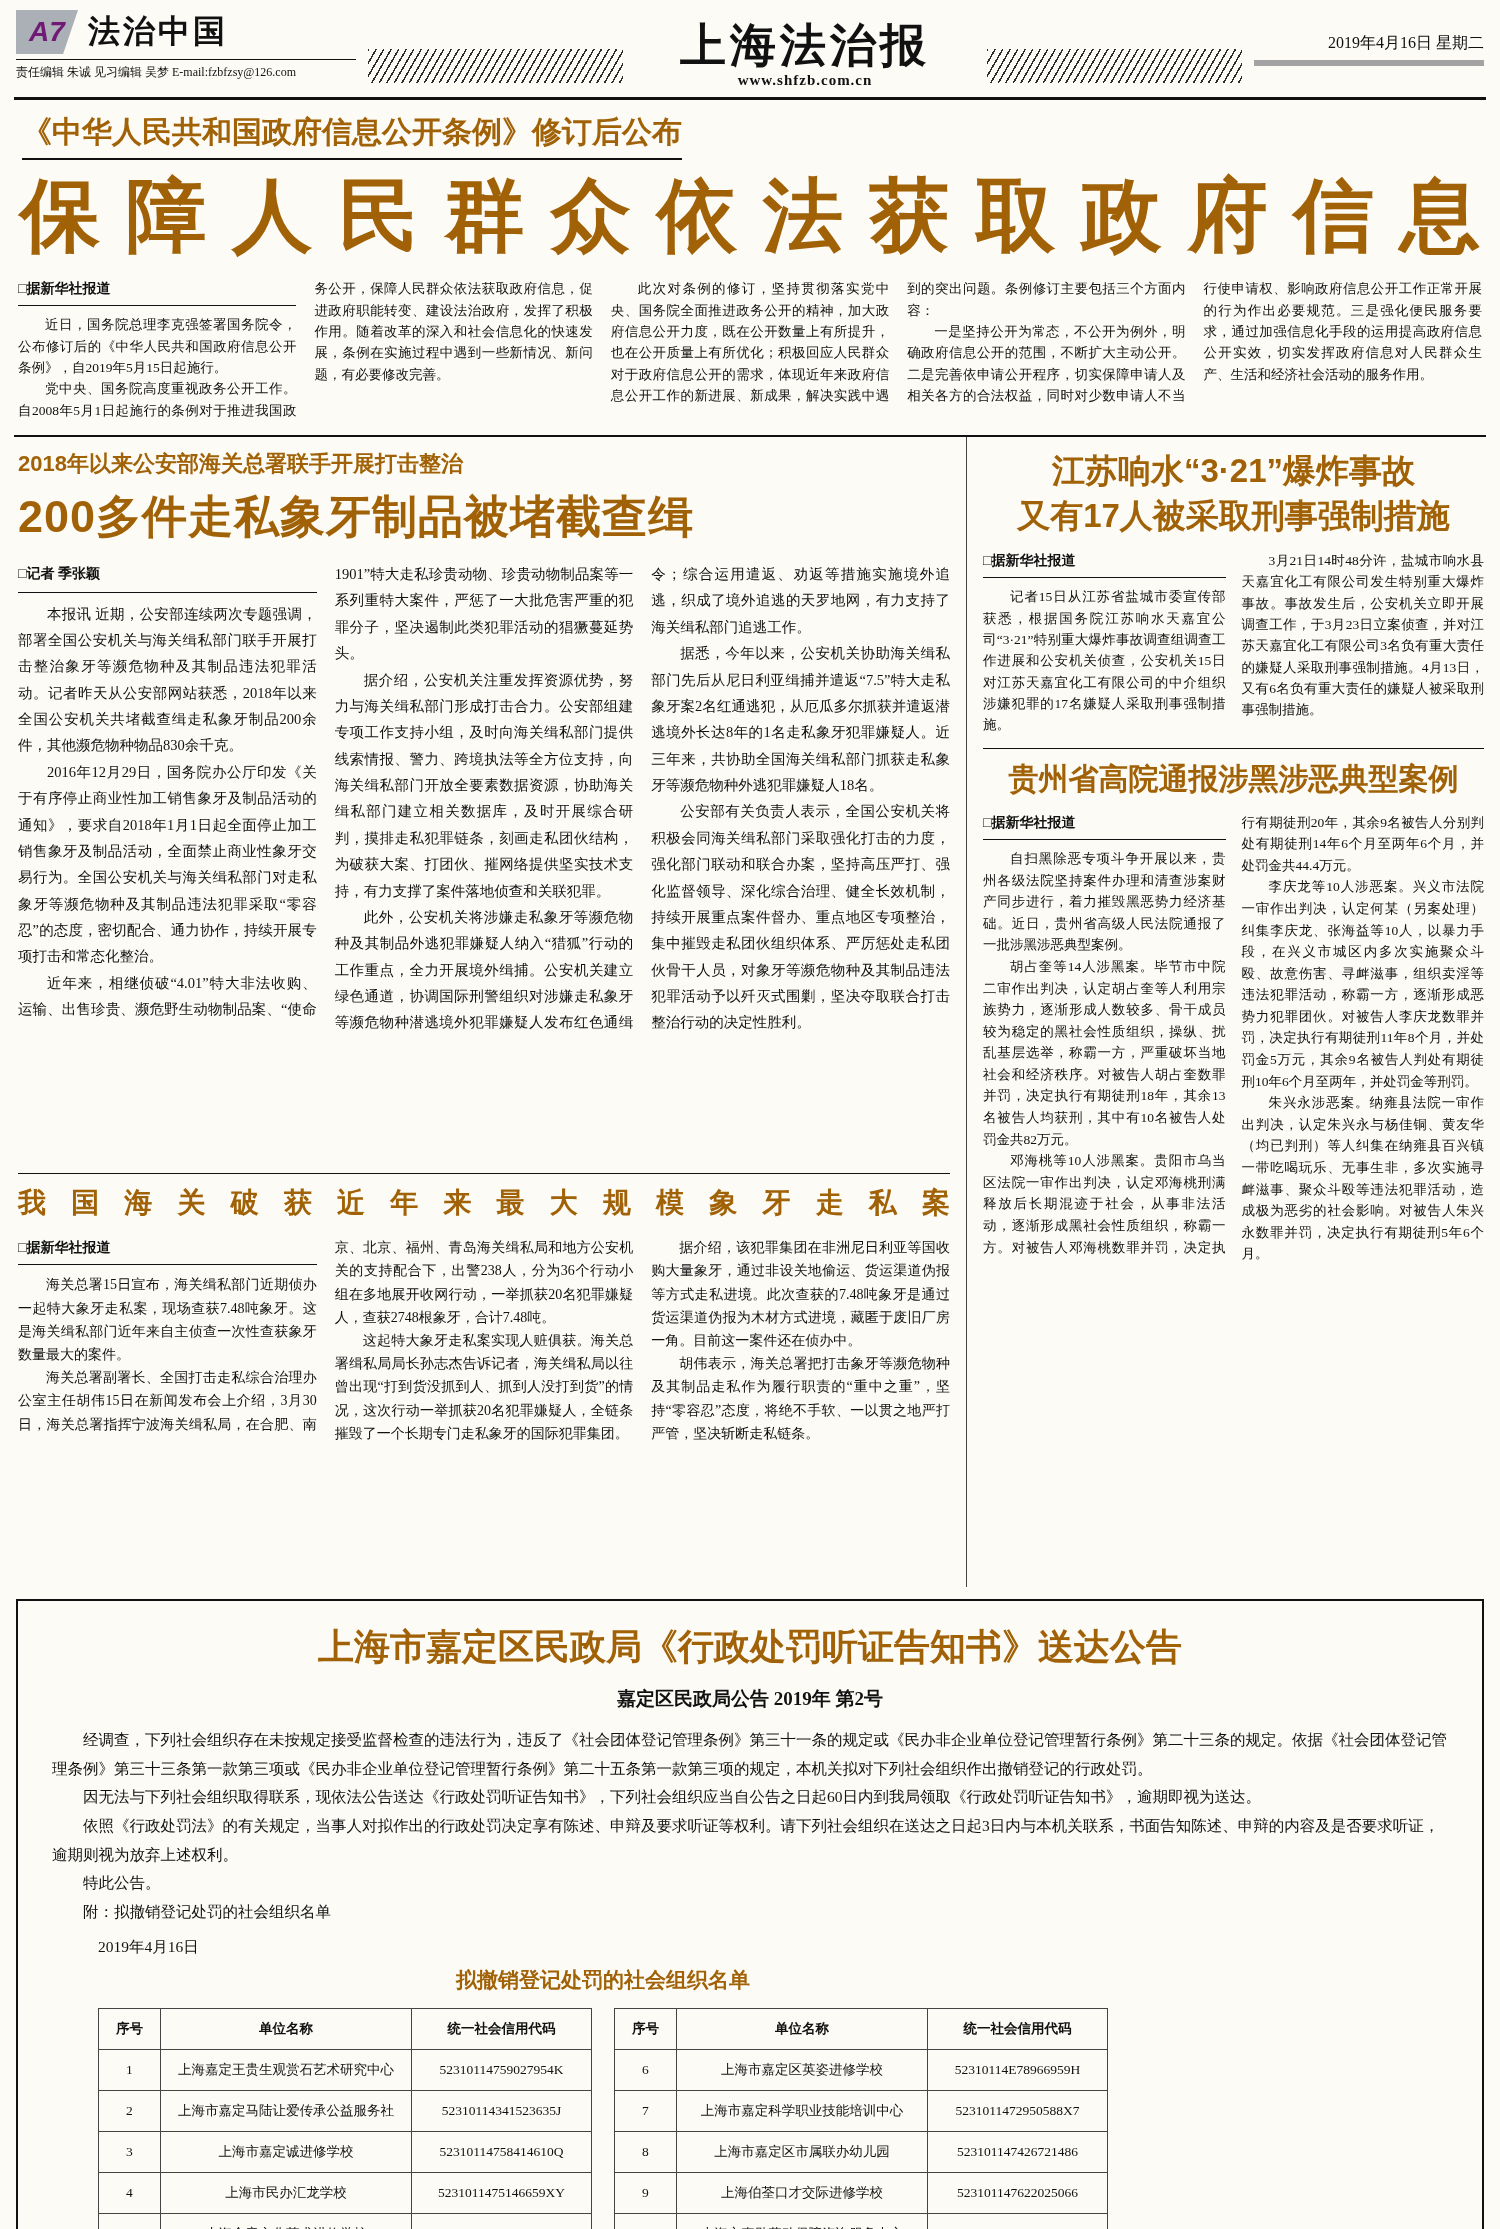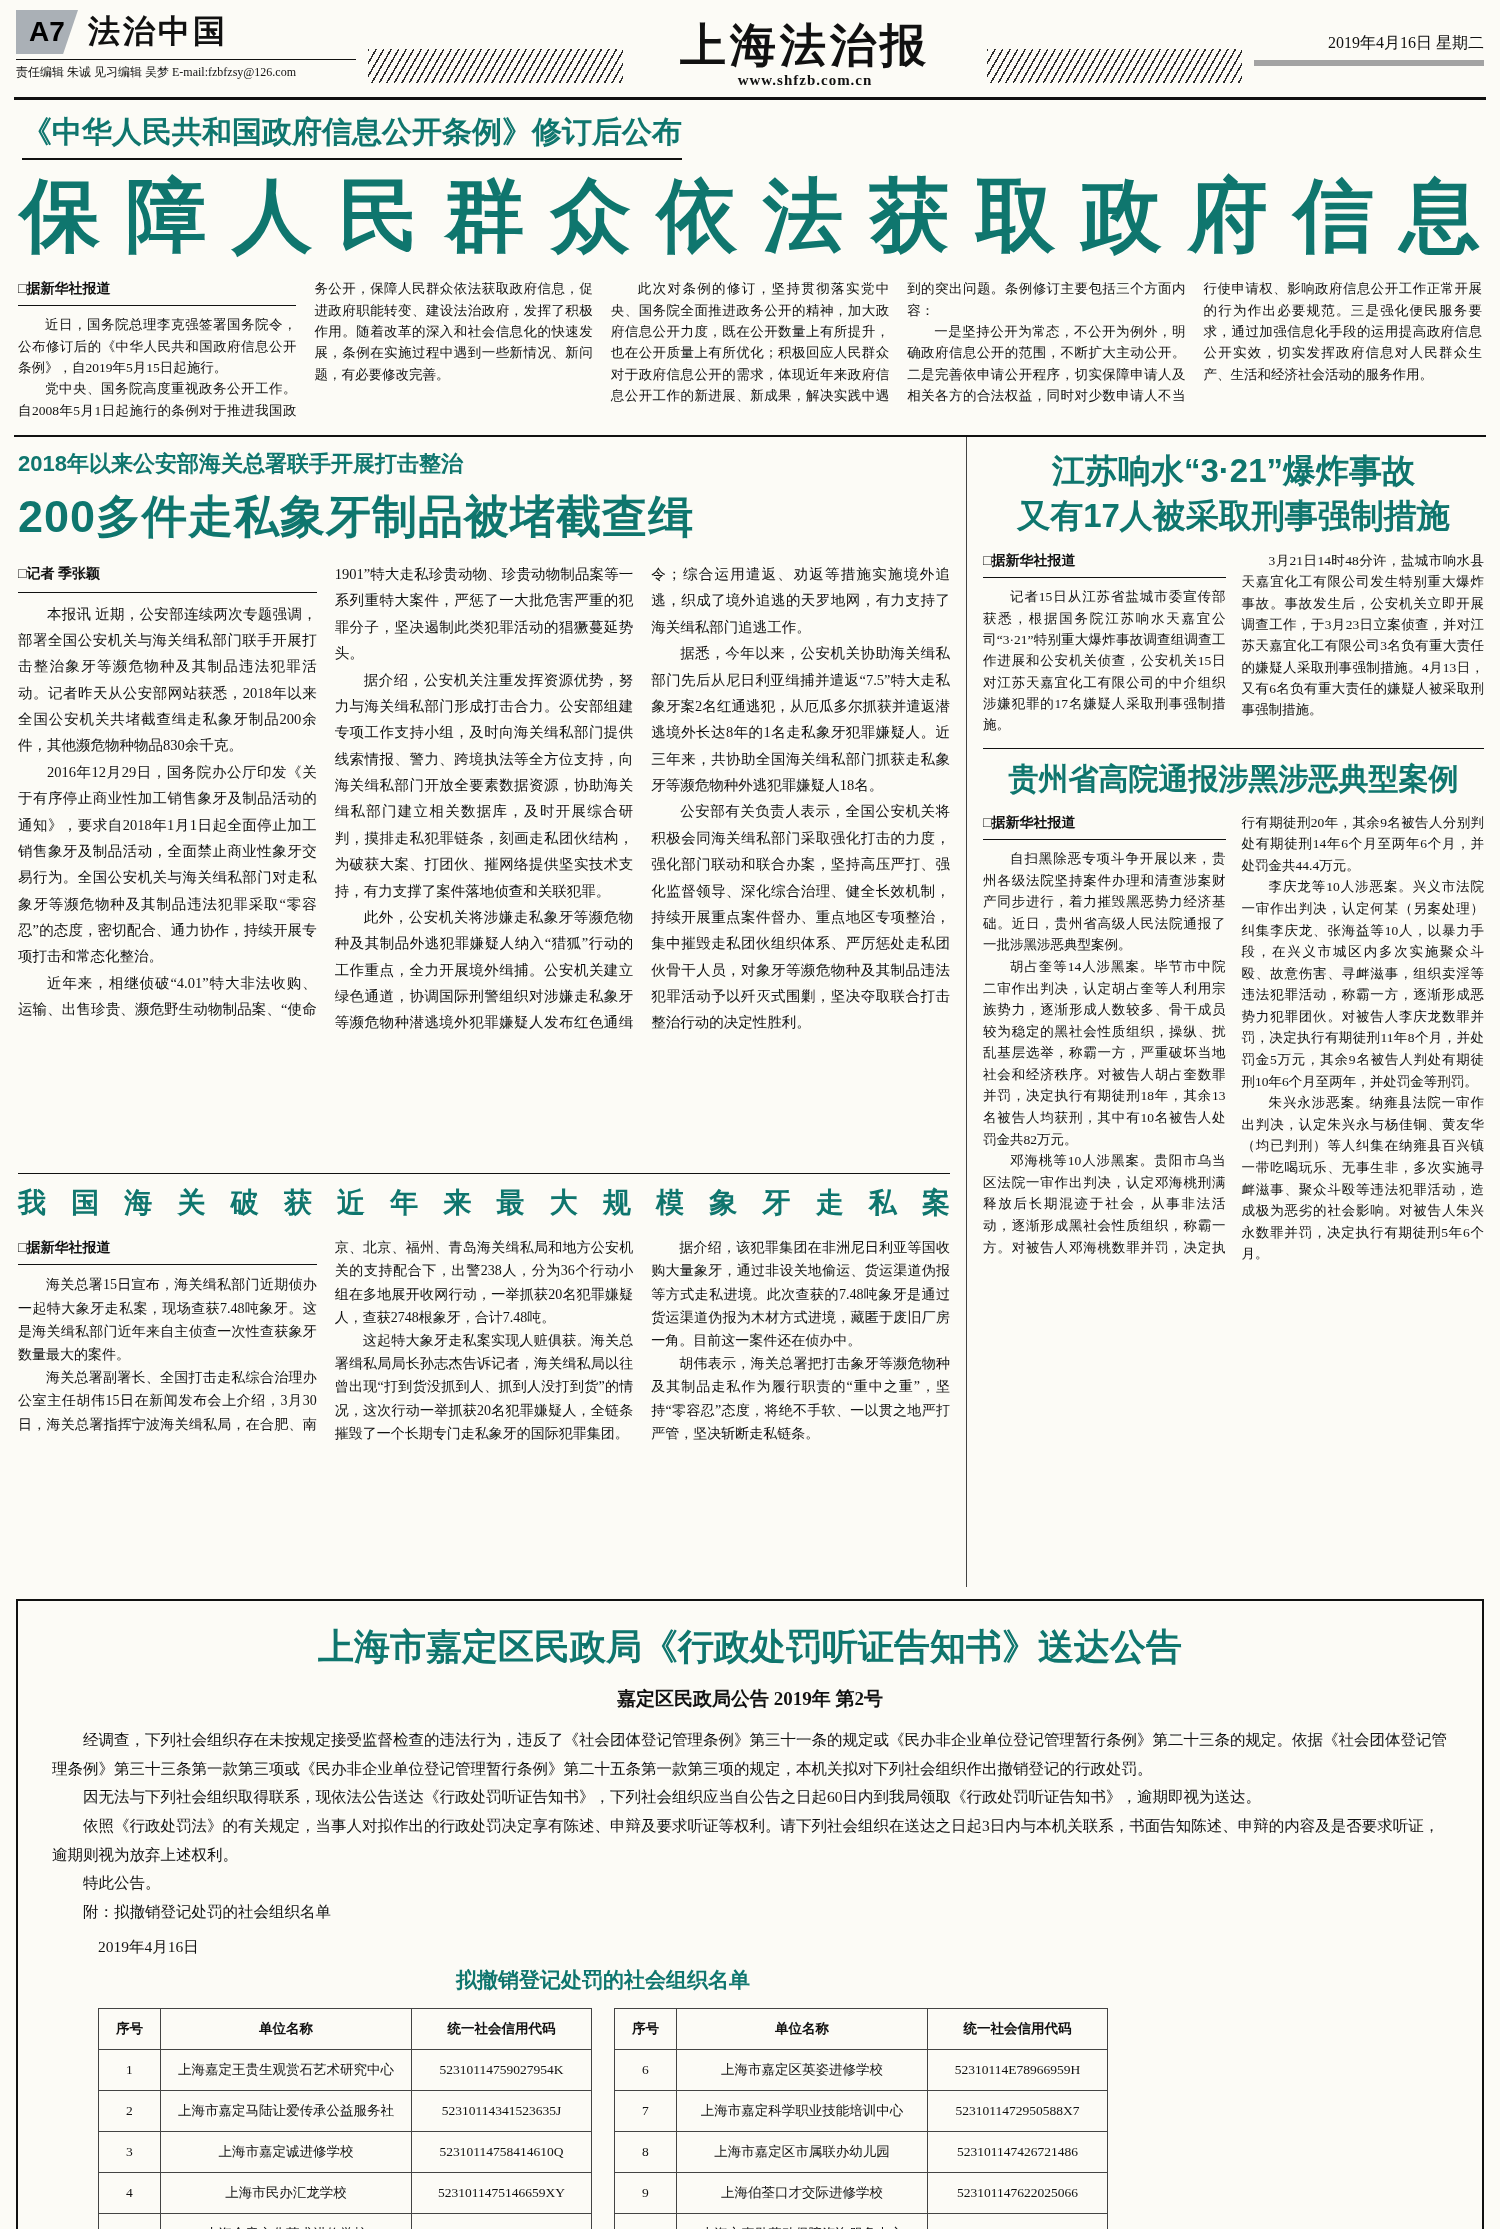--- a/index.html
+++ b/index.html
@@ -8,42 +8,42 @@
     width:1500px; min-height:2229px; margin:0 auto;
     background:#fcfbf6; color:#111;
     font-family:"Liberation Serif","DejaVu Serif",serif;
     padding:6px 14px 10px;
   }
   
   .header { display:flex; align-items:stretch; gap:12px; border-bottom:3px solid #111; padding:4px 2px 8px; }
   .header-left { width:340px; }
   .brand-row { display:flex; align-items:center; gap:10px; }
   .a7-badge {
-    width:62px; height:44px; background:#aab0b6; color:#000000;
+    width:62px; height:44px; background:#aab0b6; color:#701a75;
     clip-path:polygon(0 0,100% 0,76% 100%,0 100%);
     display:flex; align-items:center; justify-content:center;
     font-family:"Liberation Sans","DejaVu Sans",sans-serif;
-    font-weight:900; font-size:28px;
+    font-weight:900; font-style:italic; font-size:28px;
   }
   .section-title { font-size:32px; font-weight:900; font-family:"Liberation Sans","DejaVu Sans",sans-serif; letter-spacing:3px; }
   .editors { border-top:1.5px solid #111; margin-top:5px; padding-top:4px; font-size:12px; white-space:nowrap; }
   .stripes { flex:1; height:34px; align-self:flex-end; margin-bottom:6px;
     background:repeating-linear-gradient(120deg,#2c2c2c 0 1.5px,transparent 1.5px 6.5px); }
   .masthead-block { width:340px; text-align:center; align-self:center;margin-top:12px; }
   .masthead { font-size:46px; font-weight:900; letter-spacing:4px; line-height:1.05; }
   .website { font-weight:bold; font-size:15px; letter-spacing:1px; margin-top:2px; }
   .header-right { width:230px; align-self:center; text-align:right; font-size:16px; border-bottom:6px solid #a3a3a3; padding-bottom:6px; }
 
   
   .byline { font-weight:bold; font-size:14px; border-bottom:1.5px solid #111; padding-bottom:5px; margin-bottom:8px; }
   .paras p { text-indent:2em; margin:0; }
   .cols { text-align:justify; }
   .prewrap { white-space:pre-line; }
   .divider { border:none; border-top:1.5px solid #111; margin:12px 0 10px; }
-  .headline-sans { font-family:"Liberation Sans","DejaVu Sans",sans-serif; color:#0f766e; }
+  .headline-sans { font-family:"Liberation Sans","DejaVu Sans",sans-serif; color:#a16207; }
 
   
   .lead { padding:12px 4px 14px; border-bottom:2px solid #111; }
   .lead-kicker { display:inline-block; font-size:30px; font-weight:900;
     font-family:"Liberation Sans","DejaVu Sans",sans-serif;
     border-bottom:2px solid #111; padding-bottom:5px; margin-left:4px; }
   .lead-headline { font-size:80px; font-weight:900; line-height:1.15;
     text-align:justify; text-align-last:justify; margin:10px 2px 16px; }
   .lead-body { column-count:5; column-gap:18px; font-size:13.5px; line-height:1.58; }
 

